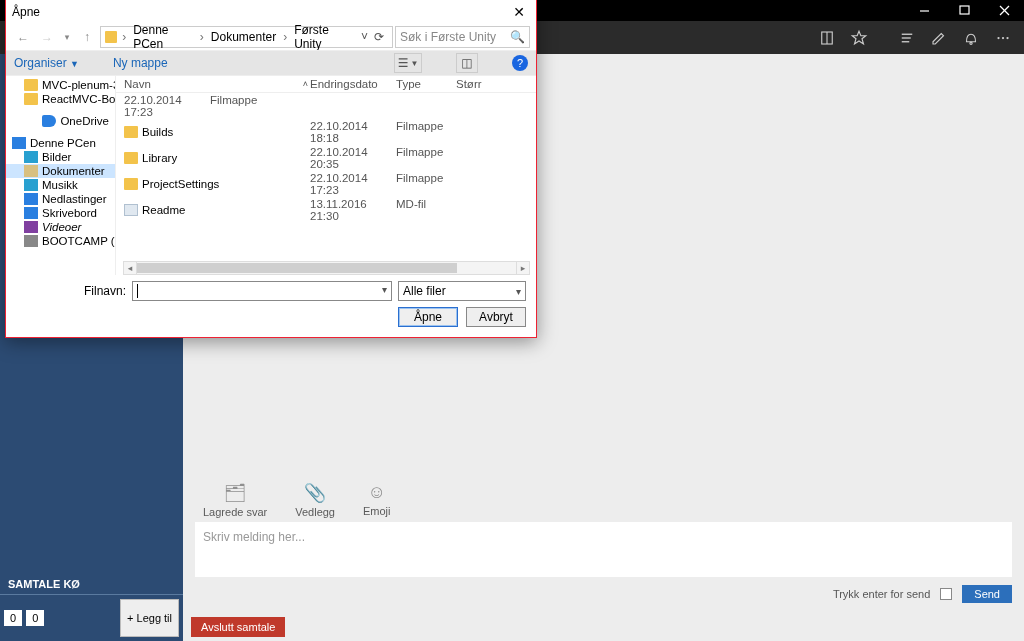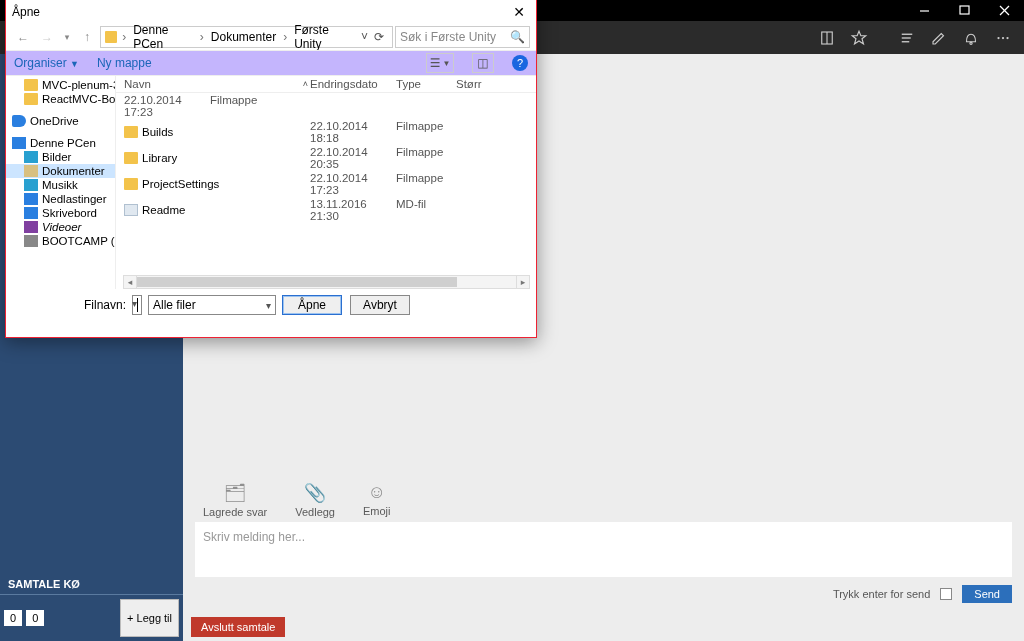--- a/index.html
+++ b/index.html
@@ -44,21 +44,21 @@
 .dlg-nav .navbtn.mini { width: 14px; }
 .crumb { flex: 1; height: 22px; border: 1px solid #ccc; display:flex; align-items:center; padding: 0 4px; gap: 2px; }
 .crumb .folder-ico { width: 14px; height: 12px; background: #f3c34b; border-radius: 1px; }
 .crumb .sep { color:#777; padding: 0 3px; }
 .crumb .seg { padding: 0 2px; }
 .crumb .dd { color:#555; padding-left:6px; }
 .crumb .refresh { margin-left: auto; padding: 0 4px; color:#555; }
 .search { width: 135px; height: 22px; border: 1px solid #ccc; display:flex; align-items:center; padding: 0 4px; color:#888;justify-content:space-between; }
 .search .mag { margin-left:auto; }
 
-.dlg-toolbar { height: 26px; border-top: 1px solid #eee; border-bottom: 1px solid #eee; display:flex; align-items:center; padding: 0 8px; gap: 18px; background: #c4b5fd; }
+.dlg-toolbar { height: 26px; border-top: 1px solid #eee; border-bottom: 1px solid #eee; display:flex; align-items:center; padding: 0 8px; gap: 34px; background: #e5e5e5; }
 .dlg-toolbar .org { color: #1a66b8; }
 .dlg-toolbar .org .dd { font-size: 9px; }
 .dlg-toolbar .nm { color: #1a66b8; }
 .dlg-toolbar .spacer { flex:1; }
 .dlg-toolbar .viewbtn { width: 28px; height: 20px; border:1px solid #ccc; display:flex; align-items:center; justify-content:center; color:#555; }
 .dlg-toolbar .help { width: 16px; height: 16px; border-radius: 50%; background:#1a66e0; color:#fff; font-size: 11px; display:flex; align-items:center; justify-content:center; }
 
 .dlg-body { flex:1; display:flex; overflow:hidden; }
 .tree { width: 110px; border-right: 1px solid #eee; overflow:hidden; padding: 2px 0; }
 .tree .node { display:flex; align-items:center; gap:4px; padding: 1px 6px; font-size: 11.5px; white-space: nowrap; overflow:hidden; }
@@ -84,21 +84,21 @@
 .fhdr .c4 { flex:1; }
 .frow { display:flex; padding: 1px 8px; font-size: 11.5px; }
 .frow .c1 { width: 186px; display:flex; align-items:center; gap:4px; }
 .frow .c2 { width: 86px; color:#555; }
 .frow .c3 { width: 60px; color:#555; }
 .sbar { position:absolute; left:7px; right:6px; bottom:0; height:14px; display:flex; align-items:center; }
 .sbar .lar, .sbar .rar { width:14px; height:14px; display:flex; align-items:center; justify-content:center; color:#777; border:1px solid #ddd; background:#f4f4f4; font-size:9px; }
 .sbar .track { flex:1; height:14px; background:#f4f4f4; border-top:1px solid #ddd; border-bottom:1px solid #ddd; position:relative; }
 .sbar .thumb { position:absolute; left:0; top:1px; bottom:1px; width:320px; background:#cfcfcf; }
 
-.dlg-footer { padding: 6px 10px 22px 10px; display:flex; flex-direction:row; gap:6px; }
+.dlg-footer { padding: 6px 10px 10px 10px; display:flex; flex-direction:column; gap:6px; }
 .fn-row { display:flex; align-items:center; gap:6px; }
 .fn-row .lbl { width: 110px; text-align:right; font-size: 12px; }
 .fn-row .inp { flex:1; height:20px; border:1px solid #888; padding:0 4px; position:relative; }
 .fn-row .inp .caret { position:absolute; left:4px; top:2px; bottom:2px; width:1px; background:#000; }
 .fn-row .inp .dd { position:absolute; right:4px; top:2px; color:#555; font-size:10px; }
 .fn-row .sel { width: 128px; height:20px; border:1px solid #888; padding:0 4px; display:flex; align-items:center; }
 .fn-row .sel .dd { margin-left:auto; color:#555; font-size:10px; }
 .btn-row { display:flex; justify-content:flex-end; gap:8px; }
 .btn-row .btn { width: 60px; height:20px; border:1px solid #888; background:#efefef; display:flex; align-items:center; justify-content:center; font-size:12px; }
 .btn-row .btn.primary { border:1px solid #2a6fd0; box-shadow: inset 0 0 0 1px #9cc3f0; }
@@ -248,21 +248,21 @@
   <div class="dlg-body">
     <div class="tree" id="tree">
         <div class="node" style="padding-left: 18px;">
           <span class="ico fld"></span>
           <span>MVC-plenum-3</span>
         </div>
         <div class="node" style="padding-left: 18px;">
           <span class="ico fld"></span>
           <span>ReactMVC-Boile</span>
         </div>
-        <div class="node" style="margin-top: 8px; padding-left: 6px;">
+        <div class="node" style="margin-top: 8px; padding-left: 6px; justify-content: flex-end;">
           <span class="ico cloud"></span>
           <span>OneDrive</span>
         </div>
         <div class="node" style="margin-top: 8px; padding-left: 6px;">
           <span class="ico pc"></span>
           <span>Denne PCen</span>
         </div>
         <div class="node" style="padding-left: 18px;">
           <span class="ico pic"></span>
           <span>Bilder</span>

